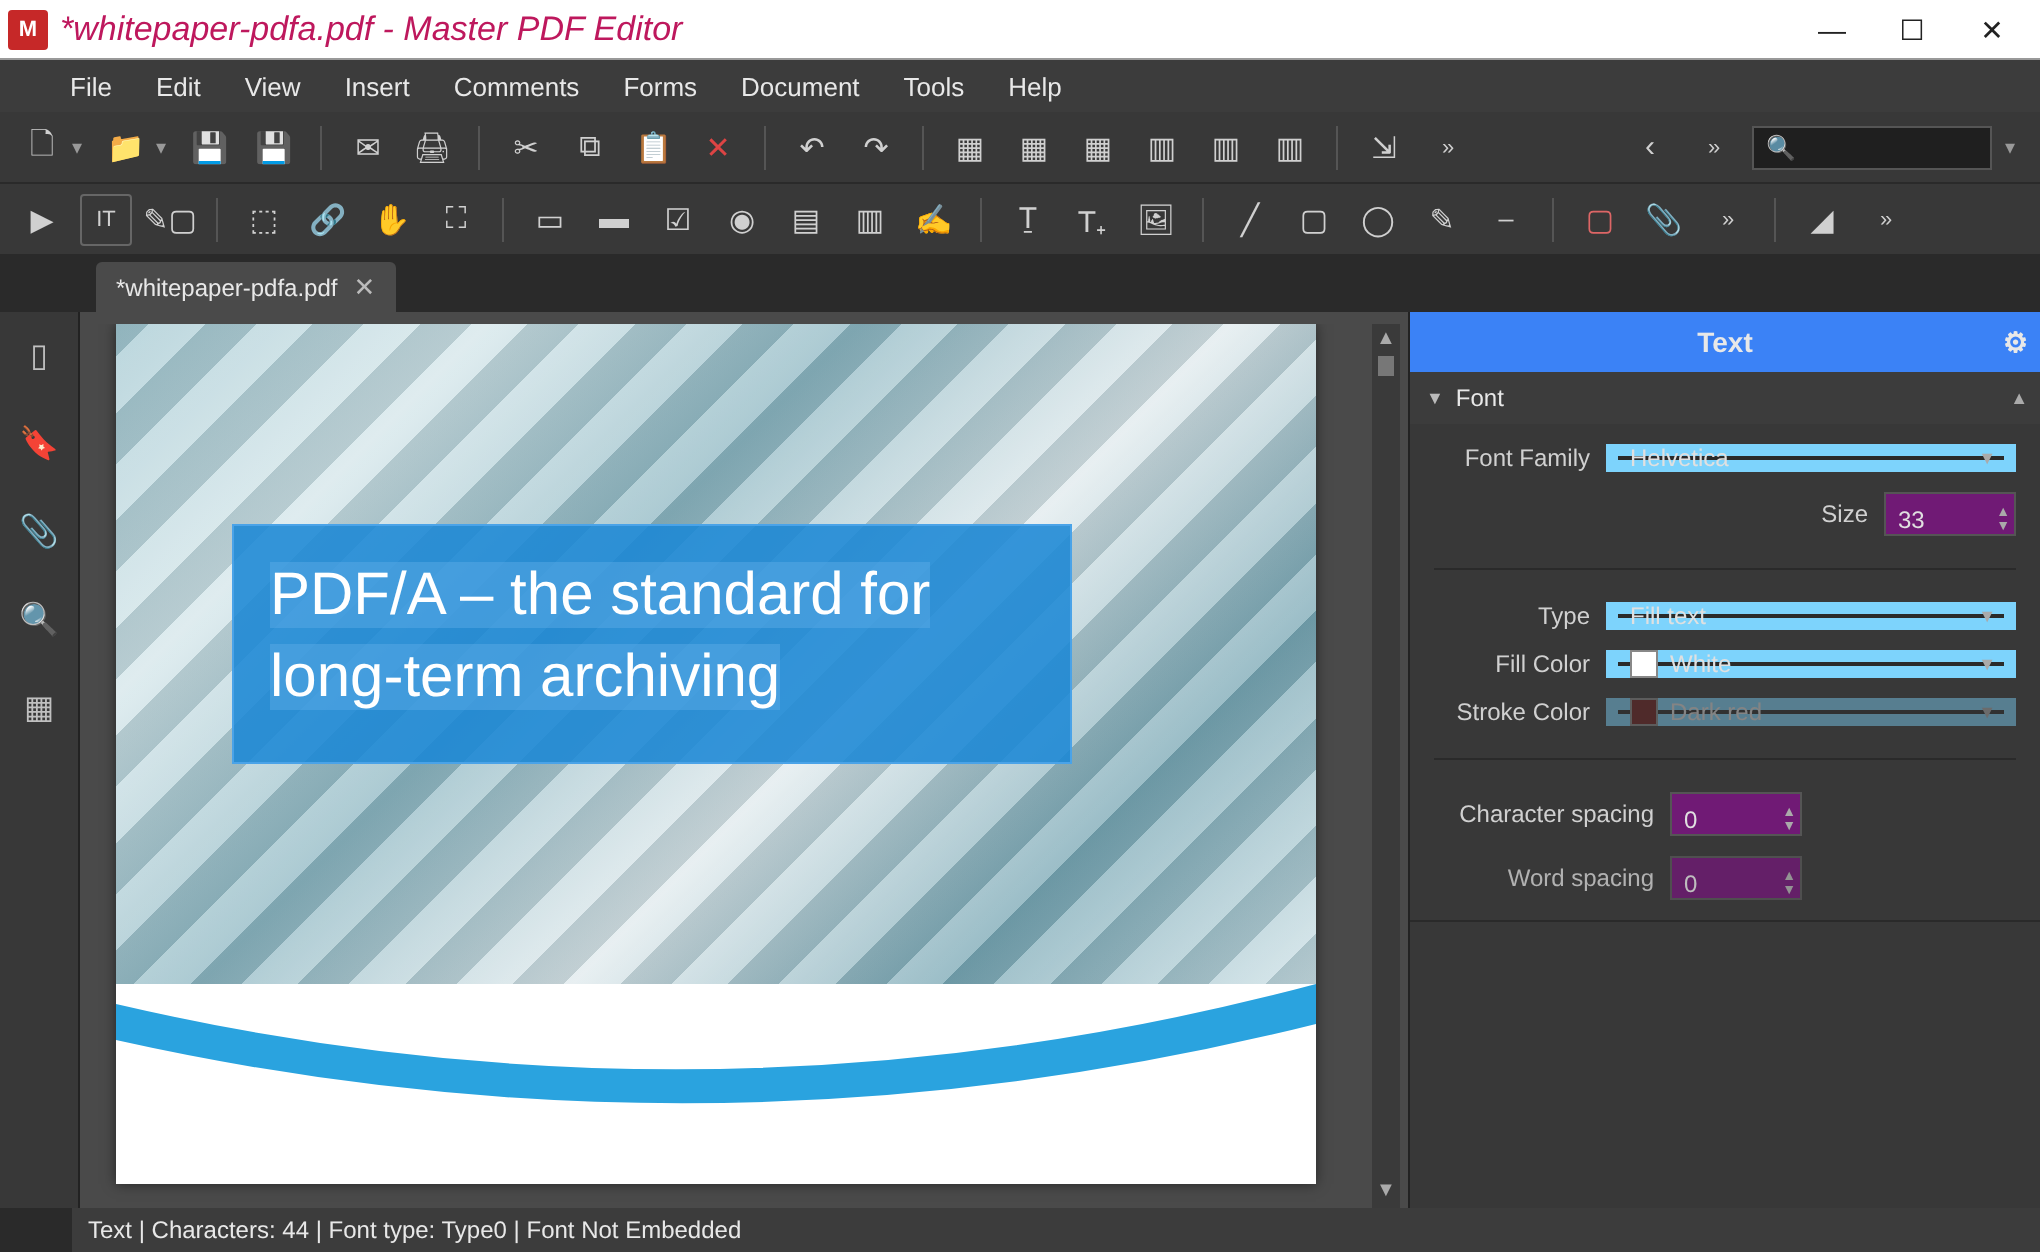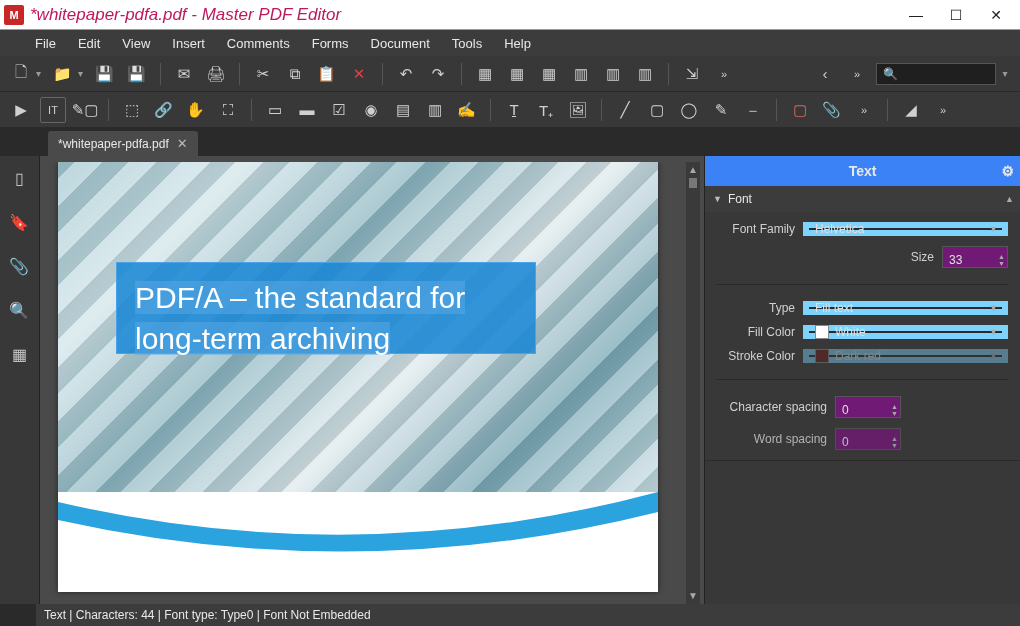--- a/index.html
+++ b/index.html
@@ -34,21 +34,21 @@
 .lefttools { width: 40px; background: #383838; border-right: 1px solid #222; display: flex; flex-direction: column; align-items: center; padding-top: 8px; gap: 16px; }
 .lefttools .ltbtn { width: 28px; height: 28px; display: flex; align-items: center; justify-content: center; color: #c0c0c0; cursor: pointer; font-size: 16px; }
 
 
 .canvas-wrap { flex: 1; background: #4a4a4a; display: flex; flex-direction: column; position: relative; padding: 6px 4px 0 4px; min-width: 0; }
 .canvas-scroll { flex: 1; overflow: hidden; position: relative; }
 .page { position: absolute; left: 14px; top: 0; width: 600px; height: 430px; background: #fff; box-shadow: 0 0 6px rgba(0,0,0,0.5); overflow: hidden; }
 .page-img { width: 100%; height: 330px; background: linear-gradient(135deg, #a5c9d2 0%, #d4e6ea 20%, #8fb8c3 40%, #e0eaed 60%, #7aa8b5 80%, #cfe2e7 100%);
   position: relative; }
 .page-img::before { content:""; position:absolute; inset:0; background: repeating-linear-gradient(-45deg, rgba(30,60,70,0.15), rgba(30,60,70,0.15) 18px, rgba(255,255,255,0.25) 18px, rgba(255,255,255,0.25) 38px); }
-.text-box { position: absolute; left: 58px; top: 100px; width: 420px; height: 92px; background: rgba(27,136,213,0.88); border: 1px solid #4aa3e8; padding: 15px 18px; }
+.text-box { position: absolute; left: 58px; top: 100px; width: 420px; height: 120px; background: rgba(27,136,213,0.88); border: 1px solid #4aa3e8; padding: 15px 18px; }
 .text-box .line { color: #fff; font-size: 30px; font-weight: 300; line-height: 1.35; }
 .text-box .hl { background: rgba(90,170,230,0.5); }
 .swoosh { position: absolute; left: 0; bottom: 0; width: 100%; height: 110px; }
 .swoosh svg { width: 100%; height: 100%; display: block; }
 .vscroll { position: absolute; right: 0; top: 0; width: 14px; height: 100%; background: #3a3a3a; }
 .vscroll .thumb { position: absolute; top: 2px; left: 3px; width: 8px; height: 10px; background: #777; }
 .vscroll .arrow { position: absolute; left: 1px; width: 12px; height: 12px; color: #aaa; font-size: 10px; text-align: center; }
 .vscroll .arrow.down { bottom: 2px; }
 
 

